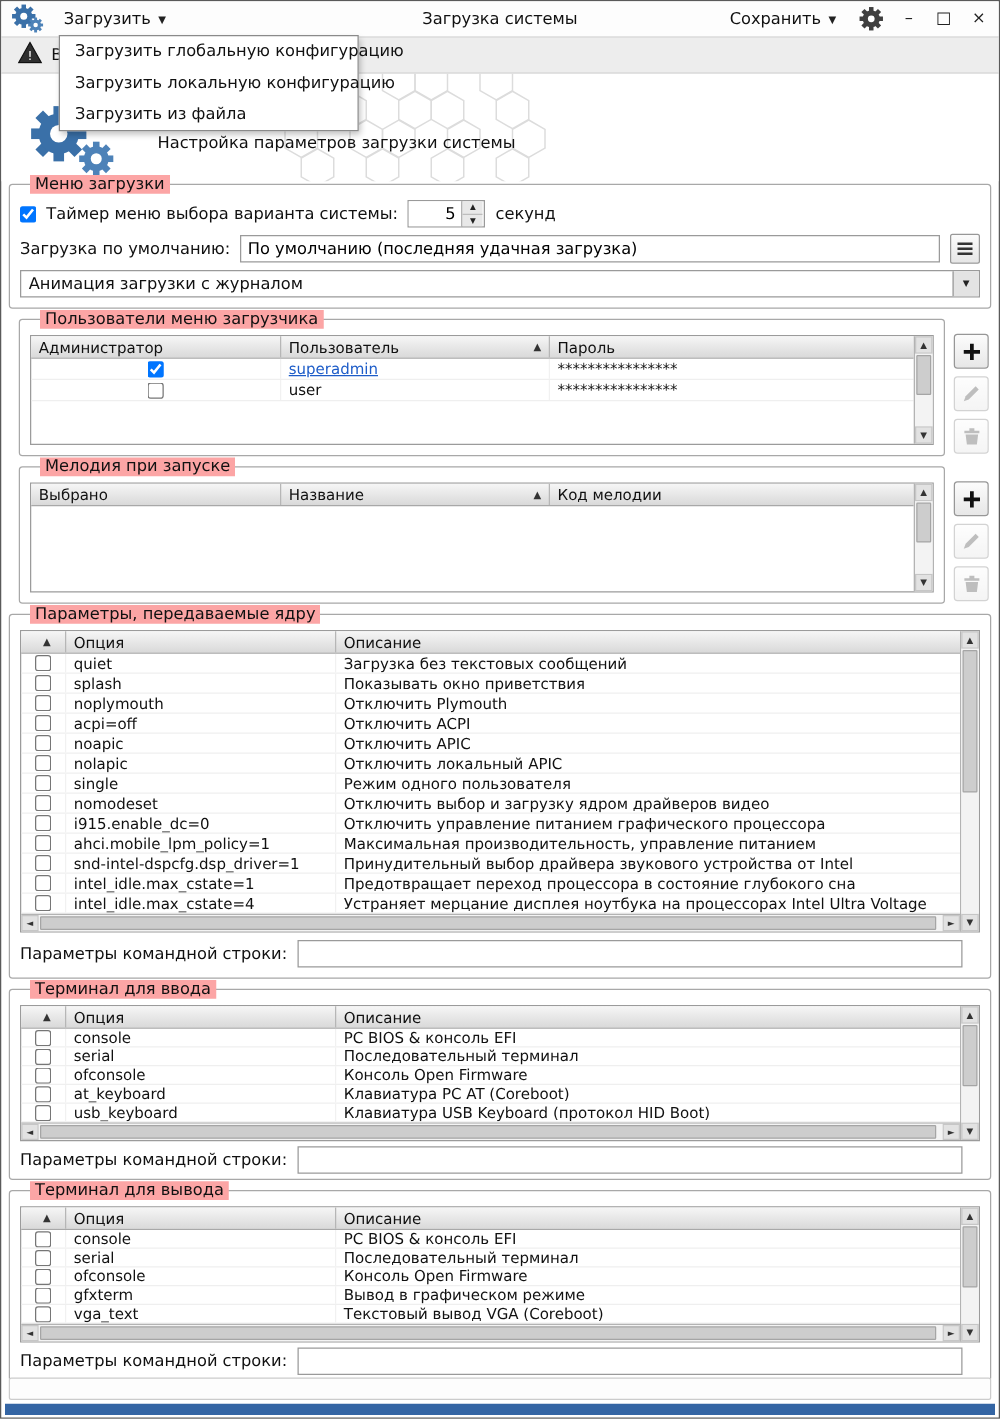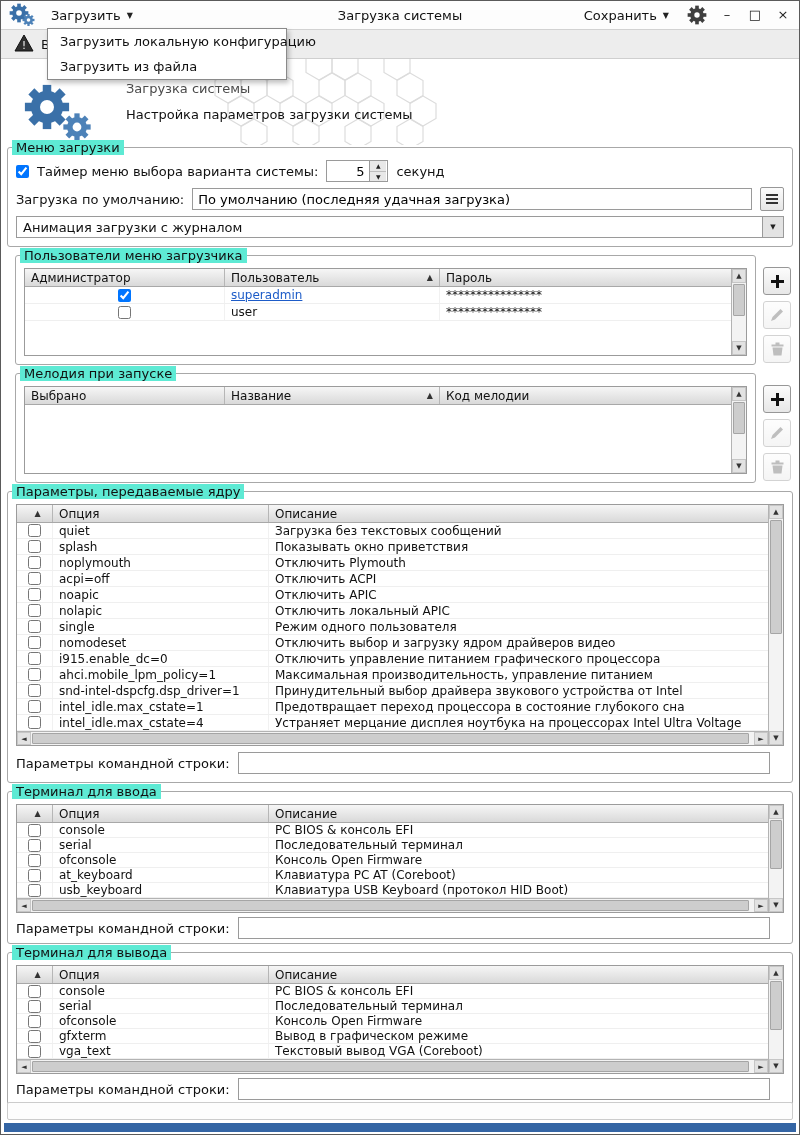--- a/index.html
+++ b/index.html
@@ -26,21 +26,21 @@
 
   
   .header { height:86px; position:relative; background:#fff; overflow:hidden; }
   .hexes { position:absolute; left:210px; top:-2px; }
   .logo { position:absolute; left:18px; top:22px; }
   .hdr-title { position:absolute; left:125px; top:22px; color:#4a4a4a; }
   .hdr-sub { position:absolute; left:125px; top:48px; color:#111; }
 
   
   .group { position:relative; border:1px solid #a8a8a8; border-radius:3px; background:#fff; padding:12px 8px 8px; margin:2px 6px 0; }
-  .legend { position:absolute; top:-8px; left:4px; background:#5eead4; padding:0 4px; color:#111; }
+  .legend { position:absolute; top:-8px; left:16px; background:#fca5a5; padding:0 4px; color:#111; }
   .outer-row { display:flex; align-items:flex-start; margin:8px 8px 0 14px; }
   .outer-row .group { flex:1; margin:0; }
   .btn-col { width:28px; margin-left:7px; margin-top:12px; display:flex; flex-direction:column; gap:6px; }
   .tool-btn { width:28px; height:28px; border:1px solid #979797; border-radius:3px; background:linear-gradient(#fcfcfc,#e7e7e7); display:flex; align-items:center; justify-content:center; }
   .tool-btn.disabled { opacity:.42; }
 
   
   .frow { display:flex; align-items:center; gap:8px; margin-bottom:6px; height:22px; }
   .frow:last-child { margin-bottom:0; }
   .lbl { white-space:nowrap; }
@@ -147,20 +147,21 @@
           <circle cx="10" cy="10" r="2.7" fill="#ffffff"></circle>
         </svg>
       </span>
       <span class="wc">–</span>
       <span class="wc">□</span>
       <span class="wc">×</span>
     </div>
   </div>
 
   <div class="dropdown">
+    <div class="dd-item">Загрузить глобальную конфигурацию</div>
     <div class="dd-item">Загрузить локальную конфигурацию</div>
     <div class="dd-item">Загрузить из файла</div>
   </div>
 
   <div class="warnbar">
     <span>
       <svg width="20" height="18" viewBox="0 0 20 18">
         <path d="M10 1 L19 17 L1 17 Z" fill="#2f2f2f" stroke="#111" stroke-width="1"></path>
         <text x="10" y="15" text-anchor="middle" fill="#ffffff" font-size="10" font-family="DejaVu Sans">!</text>
       </svg>

